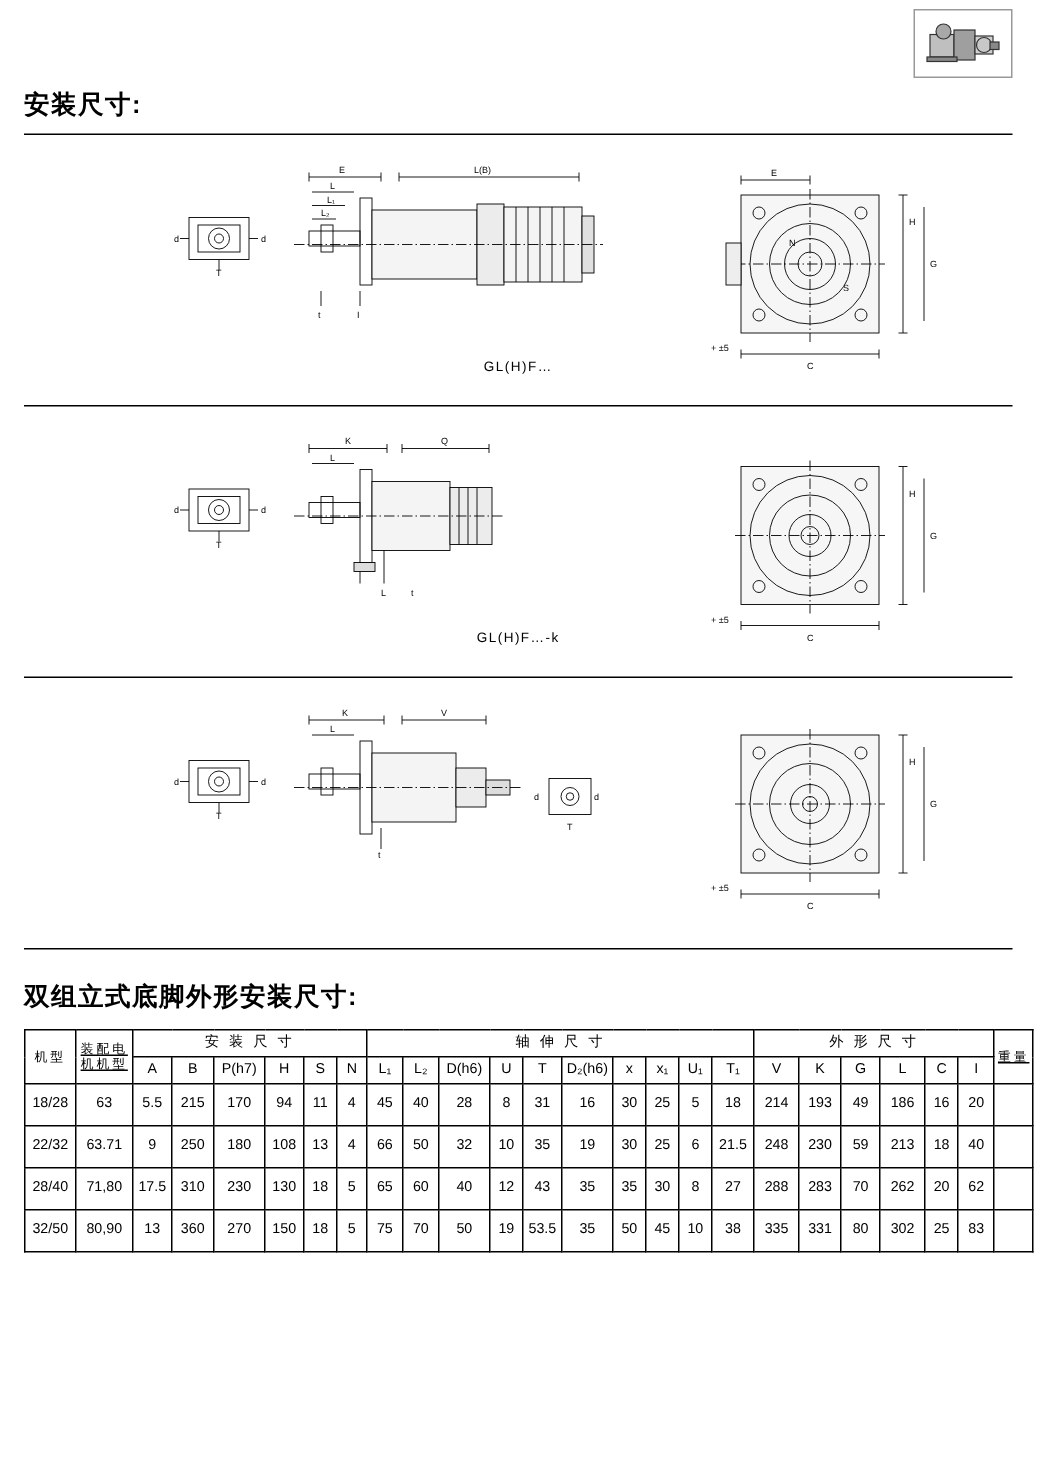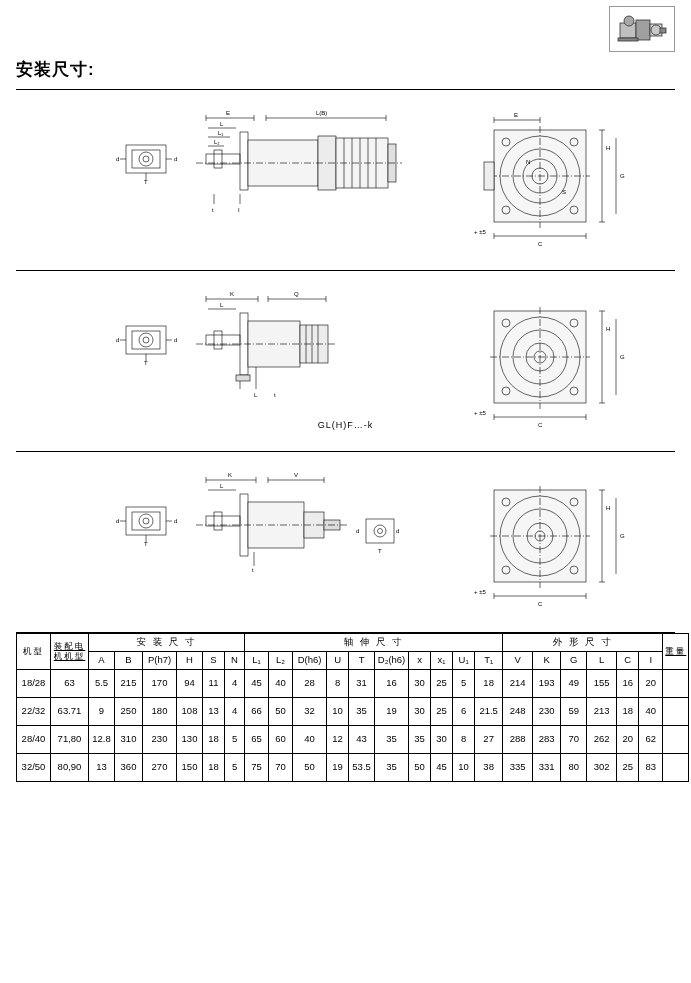--- a/index.html
+++ b/index.html
@@ -221,20 +221,21 @@
           <line x1="18" y1="126" x2="110" y2="126"></line>
           <line x1="18" y1="123" x2="18" y2="129"></line>
           <line x1="110" y1="123" x2="110" y2="129"></line>
           <text x="62" y="136" stroke="none" fill="#000">C</text>
           <text x="-2" y="124" stroke="none" fill="#000">+ ±5</text>
           <text x="50" y="54" stroke="none" fill="#000">N</text>
           <text x="86" y="84" stroke="none" fill="#000">S</text>
         </g>
       </g>
     </svg>
+    <div class="dwg-caption">GL(H)F…</div>
   </div>
   <hr class="rule thin">
 
   <div class="drawing-block">
     <svg width="640" height="165" viewBox="0 0 640 165">
       <g stroke="#000" fill="none" stroke-width="0.6" font-family="Liberation Sans, sans-serif" font-size="6">
         <g transform="translate(90,40)">
           <rect x="10" y="15" width="40" height="28"></rect>
           <rect x="16" y="20" width="28" height="18"></rect>
           <circle cx="30" cy="29" r="7"></circle>
@@ -368,20 +369,21 @@
           <line x1="18" y1="123" x2="18" y2="129"></line>
           <line x1="110" y1="123" x2="110" y2="129"></line>
           <text x="62" y="136" stroke="none" fill="#000">C</text>
           <text x="-2" y="124" stroke="none" fill="#000">+ ±5</text>
         </g>
       </g>
     </svg>
   </div>
   <hr class="rule">
 
+  <div class="heading2">双组立式底脚外形安装尺寸:</div>
 
   <table class="spec">
     <colgroup>
       <col style="width:34px">
         <col style="width:38px">
       <col style="width:26px">
         <col style="width:28px">
         <col style="width:34px">
         <col style="width:26px">
         <col style="width:22px">
@@ -454,21 +456,21 @@
         <td>8</td>
         <td>31</td>
         <td>16</td>
         <td>30</td>
         <td>25</td>
         <td>5</td>
         <td>18</td>
         <td>214</td>
         <td>193</td>
         <td>49</td>
-        <td>155</td>
+        <td>186</td>
         <td>16</td>
         <td>20</td>
         <td></td>
       </tr>
       <tr class="data-row">
         <td>22/32</td>
         <td>63.71</td>
         <td>9</td>
         <td>250</td>
         <td>180</td>
@@ -489,21 +491,21 @@
         <td>230</td>
         <td>59</td>
         <td>213</td>
         <td>18</td>
         <td>40</td>
         <td></td>
       </tr>
       <tr class="data-row">
         <td>28/40</td>
         <td>71,80</td>
-        <td>12.8</td>
+        <td>17.5</td>
         <td>310</td>
         <td>230</td>
         <td>130</td>
         <td>18</td>
         <td>5</td>
         <td>65</td>
         <td>60</td>
         <td>40</td>
         <td>12</td>
         <td>43</td>

